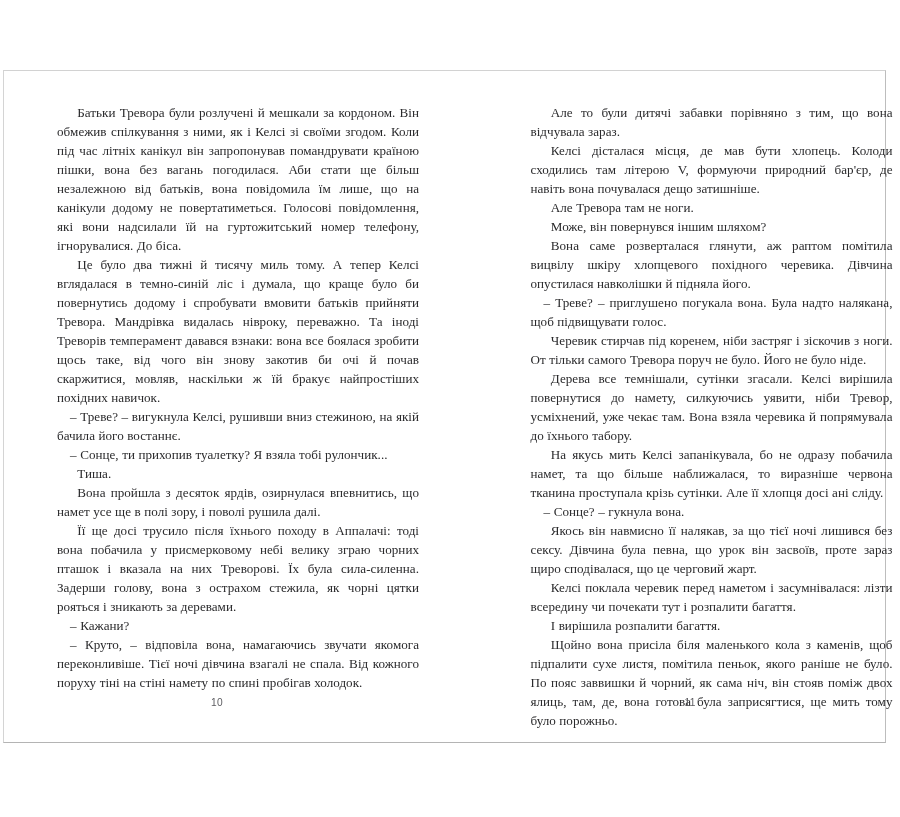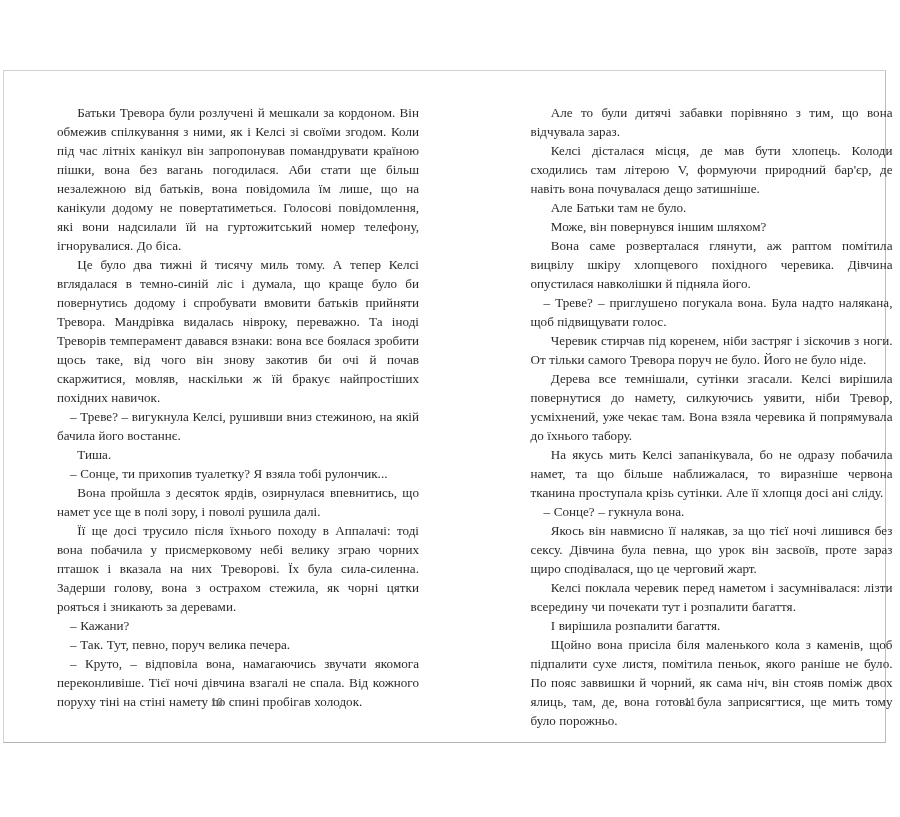--- a/index.html
+++ b/index.html
@@ -103,38 +103,37 @@
 
 <div class="viewer">
 
   <div class="spread">
 
     <div class="page page-left">
       <div class="text-block">
         <p class="para">Батьки Тревора були розлучені й мешкали за кордоном. Він обмежив спілкування з ними, як і Келсі зі своїми згодом. Коли під час літніх канікул він запропонував помандрувати країною пішки, вона без вагань погодилася. Аби стати ще більш незалежною від батьків, вона повідомила їм лише, що на канікули додому не повертатиметься. Голосові повідомлення, які вони надсилали їй на гуртожитський номер телефону, ігнорувалися. До біса.</p>
         <p class="para">Це було два тижні й тисячу миль тому. А тепер Келсі вглядалася в темно-синій ліс і думала, що краще було би повернутись додому і спробувати вмовити батьків прийняти Тревора. Мандрівка видалась нівроку, переважно. Та іноді Треворів темперамент давався взнаки: вона все боялася зробити щось таке, від чого він знову закотив би очі й почав скаржитися, мовляв, наскільки ж їй бракує найпростіших похідних навичок.</p>
         <p class="para dialogue">– Треве? – вигукнула Келсі, рушивши вниз стежиною, на якій бачила його востаннє.</p>
+        <p class="para dialogue">– Сонце, ти прихопив туалетку? Я взяла тобі рулончик...</p>
         <p class="para">Тиша.</p>
-        <p class="para dialogue">– Сонце, ти прихопив туалетку? Я взяла тобі рулончик...</p>
         <p class="para">Вона пройшла з десяток ярдів, озирнулася впевнитись, що намет усе ще в полі зору, і поволі рушила далі.</p>
         <p class="para">Її ще досі трусило після їхнього походу в Аппалачі: тоді вона побачила у присмерковому небі велику зграю чорних пташок і вказала на них Треворові. Їх була сила-силенна. Задерши голову, вона з острахом стежила, як чорні цятки рояться і зникають за деревами.</p>
         <p class="para dialogue">– Кажани?</p>
-        <p class="para dialogue">– Так. Тут, певно, поруч велика печера.</p>
         <p class="para dialogue">– Круто, – відповіла вона, намагаючись звучати якомога переконливіше. Тієї ночі дівчина взагалі не спала. Від кожного поруху тіні на стіні намету по спині пробігав холодок.</p>
       </div>
       <div class="folio">10</div>
     </div>
 
     <div class="gutter-shade"></div>
 
     <div class="page page-right">
       <div class="text-block">
         <p class="para">Але то були дитячі забавки порівняно з тим, що вона відчувала зараз.</p>
         <p class="para">Келсі дісталася місця, де мав бути хлопець. Колоди сходились там літерою V, формуючи природний бар'єр, де навіть вона почувалася дещо затишніше.</p>
-        <p class="para">Але Батьки там не було.</p>
+        <p class="para">Але Тревора там не ноги.</p>
         <p class="para">Може, він повернувся іншим шляхом?</p>
         <p class="para">Вона саме розверталася глянути, аж раптом помітила вицвілу шкіру хлопцевого похідного черевика. Дівчина опустилася навколішки й підняла його.</p>
         <p class="para dialogue">– Треве? – приглушено погукала вона. Була надто налякана, щоб підвищувати голос.</p>
         <p class="para">Черевик стирчав під коренем, ніби застряг і зіскочив з ноги. От тільки самого Тревора поруч не було. Його не було ніде.</p>
         <p class="para">Дерева все темнішали, сутінки згасали. Келсі вирішила повернутися до намету, силкуючись уявити, ніби Тревор, усміхнений, уже чекає там. Вона взяла черевика й попрямувала до їхнього табору.</p>
         <p class="para">На якусь мить Келсі запанікувала, бо не одразу побачила намет, та що більше наближалася, то виразніше червона тканина проступала крізь сутінки. Але її хлопця досі ані сліду.</p>
         <p class="para dialogue">– Сонце? – гукнула вона.</p>
         <p class="para">Якось він навмисно її налякав, за що тієї ночі лишився без сексу. Дівчина була певна, що урок він засвоїв, проте зараз щиро сподівалася, що це черговий жарт.</p>
         <p class="para">Келсі поклала черевик перед наметом і засумнівалася: лізти всередину чи почекати тут і розпалити багаття.</p>
         <p class="para">І вирішила розпалити багаття.</p>

